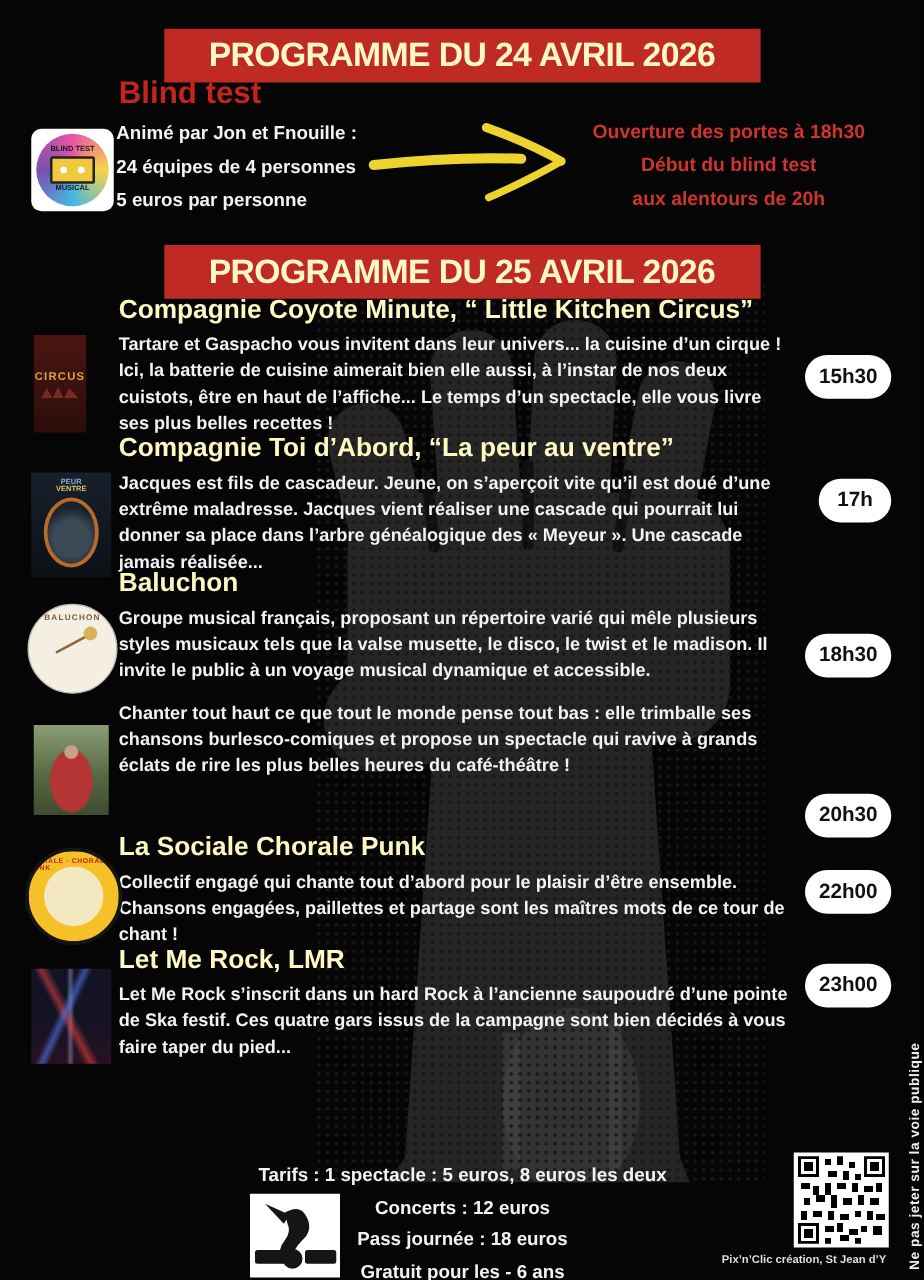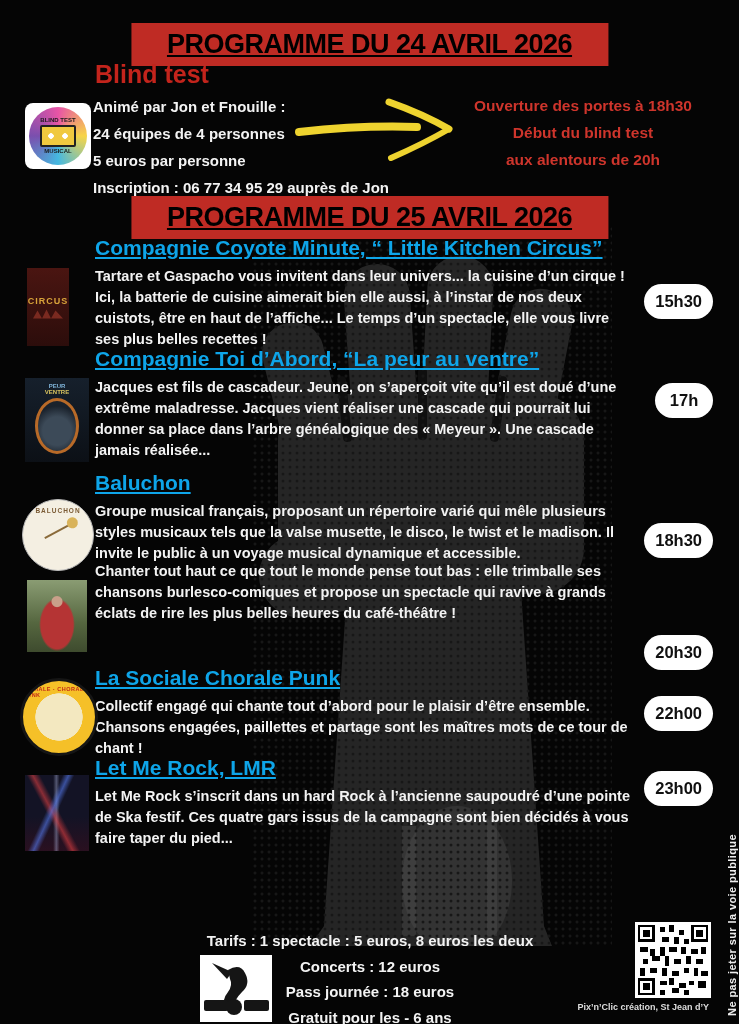--- a/index.html
+++ b/index.html
@@ -5,22 +5,22 @@
   html,body{margin:0;padding:0;background:#000;}
   .poster{
     position:relative; width:739px; height:1024px; overflow:hidden;
     background:#050505; font-family:"Liberation Sans", sans-serif;
   }
   
   .fist-wrap{position:absolute; left:252px; top:226px; width:360px; height:720px; opacity:.95;}
   
   .band{
     position:absolute; left:50%; transform:translateX(-50%);
-    background:#bf2b24; color:#000000; font-weight:bold; font-size:27px;
-    letter-spacing:-0.5px; padding:6px 36px; white-space:nowrap;text-decoration:underline;
+    background:#bf2b24; color:#fef9c3; font-weight:bold; font-size:27px;
+    letter-spacing:-0.5px; padding:6px 36px; white-space:nowrap;
   }
   .band1{top:23px;}
   .band2{top:196px;}
   
   .bt-title{position:absolute; left:95px; top:60px; color:#c3241c; font-size:25px; font-weight:bold;}
   .bt-logo{
     position:absolute; left:25px; top:103px; width:66px; height:66px;
     background:#fff; border-radius:8px; display:flex; align-items:center; justify-content:center;
   }
   .bt-disc{
@@ -30,21 +30,21 @@
   }
   .bt-disc .arc{font-size:6px; font-weight:bold; color:#1a1a1a; line-height:7px;}
   .cassette{width:32px; height:18px; background:#f0c93f; border:2px solid #222; border-radius:2px; margin:1px 0;
     background-image:radial-gradient(circle at 9px 9px,#fff 2.5px,transparent 3px),radial-gradient(circle at 23px 9px,#fff 2.5px,transparent 3px);}
   .bt-details{position:absolute; left:93px; top:93px; color:#f3f3f3; font-size:15px; font-weight:bold; line-height:27px;}
   .bt-info{position:absolute; left:468px; top:92px; width:230px; text-align:center;
     color:#ce352c; font-size:15.5px; font-weight:bold; line-height:27px;}
   .arrow-wrap{position:absolute; left:293px; top:92px; width:178px; height:76px;}
   
   .act{position:absolute; left:20px; right:20px;}
-  .act-title{margin:0 88px 6px 75px; color:#0ea5e9; font-size:21px; font-weight:bold; letter-spacing:0;text-decoration:underline;}
+  .act-title{margin:0 88px 6px 75px; color:#fef9c3; font-size:21px; font-weight:bold; letter-spacing:0;}
   .act-desc{margin:0 88px 0 75px; color:#f3f3f3; font-size:14.5px; font-weight:bold; line-height:21px;}
   .badge{
     position:absolute; right:6px; background:#fff; color:#101010; font-weight:bold; font-size:16.5px;
     border-radius:19px; padding:8px 11px; min-width:36px; text-align:center;
   }
   .thumb{position:absolute; overflow:hidden;}
   .thumb-circus{left:7px; width:42px; height:78px; background:linear-gradient(#4a1511,#2c0d0b);
     display:flex; flex-direction:column; align-items:center; justify-content:center;}
   .thumb-circus .gold{color:#d9a43a; font-size:9px; font-weight:bold; letter-spacing:1px;}
   .thumb-circus .tent{width:30px; height:10px; background:#7a2a20; clip-path:polygon(0 100%,15% 20%,30% 100%,45% 10%,60% 100%,75% 20%,100% 100%); margin-top:3px;}
@@ -135,21 +135,20 @@
       <span class="arc">BLIND TEST</span>
       <span class="cassette"></span>
       <span class="arc">MUSICAL</span>
     </div>
   </div>
 
   <div class="bt-details">
     <div>Animé par Jon et Fnouille :</div>
     <div>24 équipes de 4 personnes</div>
     <div>5 euros par personne</div>
-    <div>Inscription : 06 77 34 95 29 auprès de Jon</div>
   </div>
 
   <div class="arrow-wrap">
     <svg viewBox="0 0 178 76" width="178" height="76">
       <path d="M6 40 Q70 33 124 35" stroke="#eed32f" stroke-width="8" fill="none" stroke-linecap="round"></path>
       <path d="M96 10 Q130 22 156 37" stroke="#eed32f" stroke-width="7" fill="none" stroke-linecap="round"></path>
       <path d="M98 66 Q130 52 156 37" stroke="#eed32f" stroke-width="6" fill="none" stroke-linecap="round"></path>
     </svg>
   </div>
 
@@ -175,21 +174,21 @@
     <div class="thumb thumb-peur" style="top:31px;">
       <span class="t1">PEUR</span>
       <span class="t2">VENTRE</span>
       <span class="oval"></span>
     </div>
     <div class="act-title">Compagnie Toi d’Abord, “La peur au ventre”</div>
     <div class="act-desc">Jacques est fils de cascadeur. Jeune, on s’aperçoit vite qu’il est doué d’une extrême maladresse. Jacques vient réaliser une cascade qui pourrait lui donner sa place dans l’arbre généalogique des « Meyeur ». Une cascade jamais réalisée...</div>
     <span class="badge" style="top:36px;">17h</span>
   </div>
 
-  <div class="act" style="top:455px;margin-top:16px;">
+  <div class="act" style="top:455px;">
     <div class="thumb thumb-baluchon thumb-circle" style="top:28px;">
       <span class="t">BALUCHON</span>
       <span class="stick"></span>
     </div>
     <div class="act-title">Baluchon</div>
     <div class="act-desc">Groupe musical français, proposant un répertoire varié qui mêle plusieurs styles musicaux tels que la valse musette, le disco, le twist et le madison. Il invite le public à un voyage musical dynamique et accessible.</div>
     <span class="badge" style="top:52px;">18h30</span>
   </div>
 
   <div class="act" style="top:561px;">

